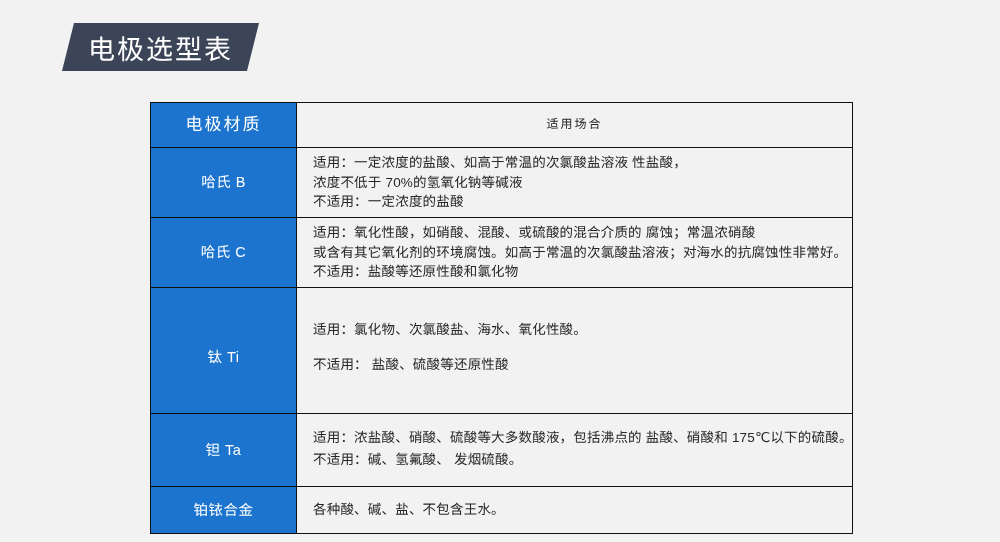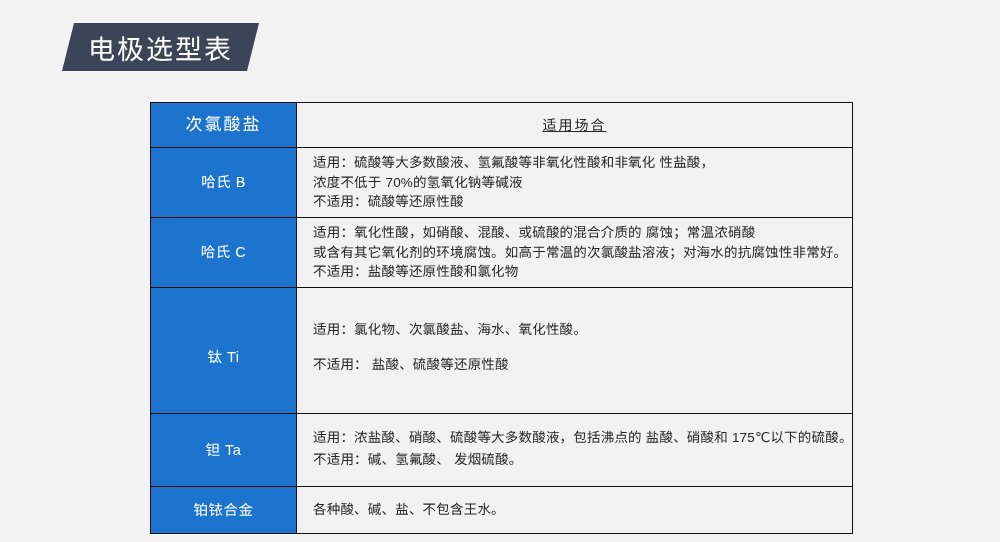--- a/index.html
+++ b/index.html
@@ -85,25 +85,24 @@
   }
 
   
   .row-header .col-material {
     font-size: 17px;
     padding: 9px 4px;
     letter-spacing: 2px;
   }
   .row-header .col-usage {
     text-align: center;
-    font-size: 14px;
+    font-size: 12px;
     color: #262626;
     letter-spacing: 2px;
     padding: 9px 0;
-    text-decoration: underline;
   }
 
   
   .row-steel .col-usage .line { margin: 4px 0; }
   .row-steel .col-usage { padding-top: 5px; padding-bottom: 5px; }
 
   .row-hb .col-usage,
   .row-hc .col-usage { padding-top: 5px; padding-bottom: 5px; }
 
   .row-ti .col-usage { padding-top: 16px; padding-bottom: 22px; }
@@ -123,33 +122,33 @@
 <div class="page">
 
   <div class="title-banner">
     <span>电极选型表</span>
   </div>
 
   <table class="spec-table">
     <tbody>
 
       <tr class="row-header">
-        <td class="col-material">次氯酸盐</td>
+        <td class="col-material">电极材质</td>
         <td class="col-usage">适用场合</td>
       </tr>
 
 
       <tr class="row-hb">
         <td class="col-material">
           <span>哈氏 B</span>
         </td>
         <td class="col-usage">
-          <span class="line">适用：硫酸等大多数酸液、氢氟酸等非氧化性酸和非氧化 性盐酸，</span>
+          <span class="line">适用：一定浓度的盐酸、如高于常温的次氯酸盐溶液 性盐酸，</span>
           <span class="line">浓度不低于 70%的氢氧化钠等碱液</span>
-          <span class="line">不适用：硫酸等还原性酸</span>
+          <span class="line">不适用：一定浓度的盐酸</span>
         </td>
       </tr>
 
       <tr class="row-hc">
         <td class="col-material">
           <span>哈氏 C</span>
         </td>
         <td class="col-usage">
           <span class="line">适用：氧化性酸，如硝酸、混酸、或硫酸的混合介质的 腐蚀；常温浓硝酸</span>
           <span class="line">或含有其它氧化剂的环境腐蚀。如高于常温的次氯酸盐溶液；对海水的抗腐蚀性非常好。</span>

